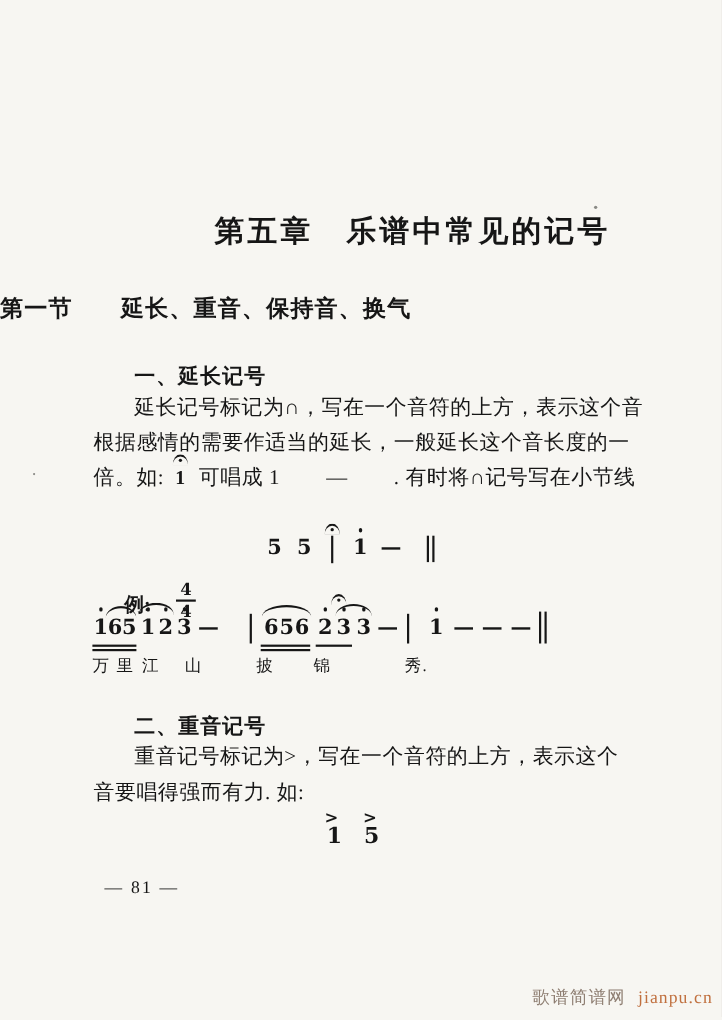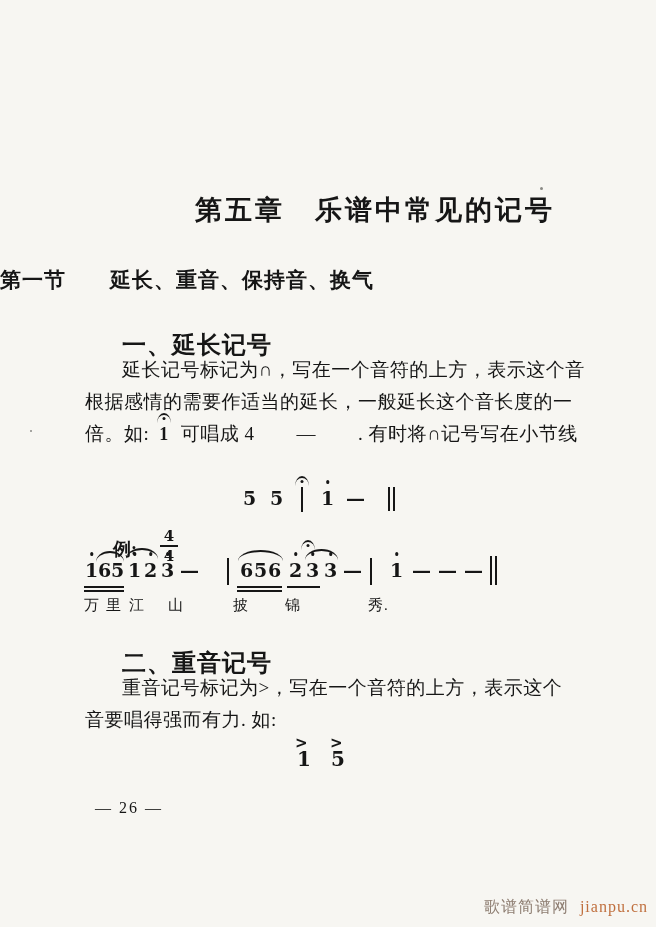--- a/index.html
+++ b/index.html
@@ -6,21 +6,21 @@
   .page{
     position:relative;width:656px;height:927px;margin:0 auto;
     background:#f7f6f2;color:#161616;overflow:hidden;
     font-family:"Liberation Serif","DejaVu Serif",serif;
   }
   
   .chapter{position:absolute;top:186px;left:0;width:100%;margin:6px;text-align:center;
     font-size:27px;font-weight:bold;letter-spacing:3px;padding-left:41px;}
   .section{position:absolute;top:266px;left:0;width:100%;margin:0;text-align:left;
     font-size:21px;font-weight:bold;letter-spacing:1px;}
-  .h3{position:absolute;left:122px;margin:0;font-size:24px;font-weight:bold;letter-spacing:1px;}
+  .h3{position:absolute;left:122px;margin:0;font-size:19px;font-weight:bold;letter-spacing:1px;}
   .h3a{top:329px;} .h3b{top:647px;}
   .bl{position:absolute;margin:0;font-size:19px;letter-spacing:.5px;white-space:nowrap;}
   .l1{top:357px;left:122px;} .l2{top:389px;left:85px;}
   .l3{top:421px;left:85px;display:flex;align-items:baseline;}
   .l4{top:453px;left:85px;}
   .l5{top:675px;left:122px;} .l6{top:707px;left:85px;}
   .gap40{margin-left:42px;} 
   
   .fnote{position:relative;display:inline-block;margin:0 12px 0 10px;font-weight:bold;font-size:18px;}
   .fnote .fermata{left:50%;transform:translateX(-50%);top:-11px;}
@@ -75,21 +75,21 @@
 
   <p class="bl l1">延长记号标记为∩，写在一个音符的上方，表示这个音</p>
   <p class="bl l2">根据感情的需要作适当的延长，一般延长这个音长度的一</p>
 
   <p class="bl l3">
     <span>倍。如:</span>
     <span class="fnote">
       <i class="fermata"></i>
       <span>1</span>
     </span>
-    <span>可唱成 4</span>
+    <span>可唱成 1</span>
     <span class="gap40">—</span>
     <span class="gap40">. 有时将∩记号写在小节线</span>
   </p>
 
 
   <div class="ex1">
     <span class="note" style="left:243px">5</span>
     <span class="note" style="left:270px">5</span>
     <i class="fermata" style="left:295px;top:-2px"></i>
     <i class="vbar" style="left:301px;top:9px;height:25px"></i>
@@ -155,20 +155,20 @@
   <p class="bl l5">重音记号标记为&gt;，写在一个音符的上方，表示这个</p>
   <p class="bl l6">音要唱得强而有力. 如:</p>
 
   <div class="ex3">
     <span class="acc" style="left:295px">&gt;</span>
     <span class="note" style="left:297px">1</span>
     <span class="acc" style="left:330px">&gt;</span>
     <span class="note" style="left:331px">5</span>
   </div>
 
-  <div class="pageno">— 26 —</div>
+  <div class="pageno">— 81 —</div>
 
   <div class="watermark">
     <span class="wm-name">歌谱简谱网</span>
     <span class="wm-url">jianpu.cn</span>
   </div>
 
 </div>
 
 </body></html>

